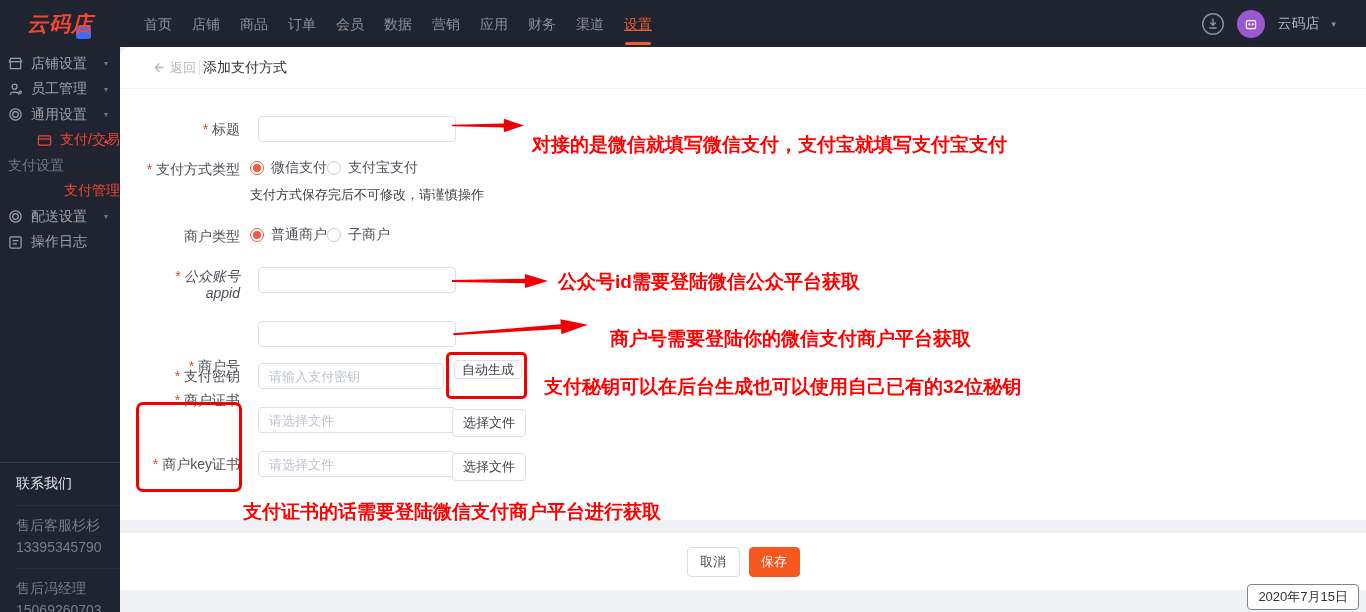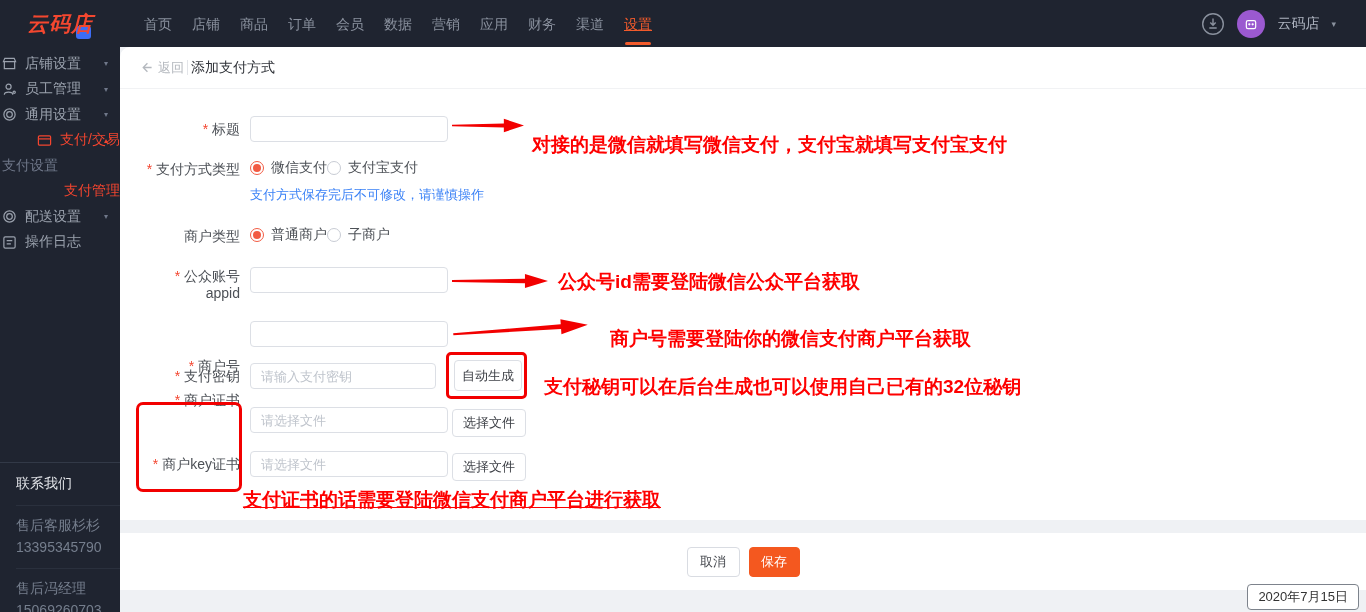--- a/index.html
+++ b/index.html
@@ -23,63 +23,63 @@
   .icon-circle { width:24px; height:24px; display:inline-flex; align-items:center;
                  justify-content:center; color:#8a919e; cursor:pointer; }
   .avatar { width:28px; height:28px; border-radius:50%; background:#9b59d0;
             display:inline-flex; align-items:center; justify-content:center; cursor:pointer; }
   .account-name { font-size:14px; color:#aeb4c0; cursor:pointer; }
   .chev-char { font-size:9px; color:#8a919e; }
   
   .sidebar { position:absolute; left:0; top:47px; width:120px; height:565px;
              background:#1f2430; padding-top:4px; }
   .side-item { position:relative; height:25.5px; display:flex; align-items:center;
-               padding-left:2px; font-size:14px; color:#9aa1ad; cursor:pointer; }
+               padding-left:8px; font-size:14px; color:#9aa1ad; cursor:pointer; }
   .side-item .s-icon { width:15px; height:15px; margin-right:8px; display:inline-flex; }
   .side-item .s-chev { position:absolute; right:12px; font-size:8px; color:#6f7789; }
   .side-item.active { color:#f3452f;justify-content:flex-end; }
   .side-item.active .s-chev { color:#f3452f; }
   .side-item.sub { color:#6f7789; }
   .side-item.sub.active { color:#f3452f; }
   .contact { position:absolute; left:0; top:415px; width:120px; padding:12px 0 0 16px;
              border-top:1px solid #323947; }
   .contact-title { font-size:14px; color:#e3e5e9; margin-bottom:12px; }
   .contact-entry { padding:8px 9px 10px 0; border-top:1px solid #2a303d; }
   .contact-entry:first-of-type { border-top:none; padding-top:0; }
   .contact-name, .contact-phone { font-size:14px; color:#757e8d; line-height:22px; }
   
   .card { position:absolute; left:120px; top:47px; width:1246px; height:473px;
           background:#ffffff; border-top-left-radius:10px; }
   .page-header { height:42px; display:flex; align-items:center; gap:3px;
-                 padding-left:20px; border-bottom:1px solid #f1f2f4; }
+                 padding-left:32px; border-bottom:1px solid #f1f2f4; }
   .back-btn { display:inline-flex; align-items:center; gap:5px; font-size:13px;
               color:#b4b8be; cursor:pointer; }
   .hdr-divider { width:1px; height:15px; background:#e3e5e9; }
   .page-title { font-size:14px; color:#2f3238; }
   
   .flabel { position:absolute; left:0; width:120px; text-align:right;
             font-size:14px; color:#4d5157; }
   .required::before { content:"* "; color:#f3452f; }
-  .lbl-line { display:block; line-height:17px; }
+  .lbl-line { display:block; line-height:17px;font-style:italic; }
   .f-input { position:absolute; height:26px; width:198px; border:1px solid #dcdfe5;
              border-radius:4px; background:#fff; font-size:13px; color:#333;
-             padding:0 10px; font-family:inherit; outline:none; }
+             padding:0 10px; font-family:inherit; outline:none;margin-left:8px; }
   .f-input::placeholder { color:#bfc4cc; }
   .btn-plain { position:absolute; background:#fff; border:1px solid #dcdfe5; border-radius:4px;
                font-size:13px; color:#3c3f45; cursor:pointer; font-family:inherit; }
   .radio-group { position:absolute; left:130px; display:flex; align-items:center;
                  height:20px; font-size:14px; color:#4d5157; }
   .radio-opt { display:inline-flex; align-items:center; gap:7px; cursor:pointer; }
   .radio { width:14px; height:14px; border-radius:50%; border:1px solid #c8ccd4;
            background:#fff; position:relative; display:inline-block; }
   .radio.checked { border-color:#f25b43; }
   .radio.checked::after { content:""; position:absolute; left:50%; top:50%;
            transform:translate(-50%,-50%); width:8px; height:8px; border-radius:50%;
            background:#f25b43; }
-  .gray-note { position:absolute; left:130px; font-size:13px; color:#3b82f6; }
+  .gray-note { position:absolute; left:130px; font-size:13px; color:#404040; }
   
   .red-note { position:absolute; font-size:19px; font-weight:bold; color:#fe0000;
               white-space:nowrap; line-height:26px; }
   .red-box { position:absolute; border:3px solid #f20000; border-radius:5px; }
   .ann-arrow { position:absolute; }
   
   .footer-bar { position:absolute; left:120px; top:533px; width:1246px; height:57px;
                 background:#fff; display:flex; align-items:center; justify-content:center; gap:9px; }
   .btn-cancel { width:53px; height:30px; background:#fff; border:1px solid #d9dce2;
                 border-radius:4px; font-size:13px; color:#46494f; cursor:pointer; font-family:inherit; }
@@ -254,21 +254,21 @@
     <span class="lbl-line required">公众账号</span>
     <span class="lbl-line">appid</span>
   </span>
   <input class="f-input" style="left: 130px; top: 220px;">
 
   <span class="flabel required" style="top:274px; line-height:26px;margin-top:32px;">商户号</span>
   <input class="f-input" style="left: 130px; top: 274px;">
 
   <span class="flabel required" style="top:316px; line-height:26px;">支付密钥</span>
   <input class="f-input" style="left: 130px; top: 316px; width: 186px;" placeholder="请输入支付密钥">
-  <button class="btn-plain" style="left:334px; top:313px; width:68px; height:31px;">自动生成</button>
+  <button class="btn-plain" style="left:334px; top:313px; width:68px; height:19px;">自动生成</button>
 
   <span class="flabel required" style="top:340px; line-height:26px;">商户证书</span>
   <input class="f-input" style="left: 130px; top: 360px;" placeholder="请选择文件">
   <button class="btn-plain" style="left:332px; top:362px; width:74px; height:28px;">选择文件</button>
 
   <span class="flabel required" style="top:404px; line-height:26px;">商户key证书</span>
   <input class="f-input" style="left: 130px; top: 404px;" placeholder="请选择文件">
   <button class="btn-plain" style="left:332px; top:406px; width:74px; height:28px;">选择文件</button>
 
   <svg class="ann-arrow" style="left:332px; top:71px;" width="72" height="15" viewBox="0 0 100 18" preserveAspectRatio="none">
@@ -283,21 +283,21 @@
 
   <svg class="ann-arrow" style="left:333px; top:274px; transform:rotate(-4deg);" width="135" height="17" viewBox="0 0 100 18" preserveAspectRatio="none">
     <polygon points="0,8 80,6.5 80,1 100,9 80,17 80,11.5 0,10" fill="#f20000"></polygon>
   </svg>
   <span class="red-note" style="left:490px; top:279px;">商户号需要登陆你的微信支付商户平台获取</span>
 
   <div class="red-box" style="left:326px; top:305px; width:81px; height:47px;"></div>
   <span class="red-note" style="left:424px; top:327px;">支付秘钥可以在后台生成也可以使用自己已有的32位秘钥</span>
 
   <div class="red-box" style="left:16px; top:355px; width:106px; height:90px; border-radius:7px;"></div>
-  <span class="red-note" style="left:123px; top:440px;text-decoration:underline;">支付证书的话需要登陆微信支付商户平台进行获取</span>
+  <span class="red-note" style="left:123px; top:452px;">支付证书的话需要登陆微信支付商户平台进行获取</span>
 </main>
 
 <div class="footer-bar">
   <button class="btn-cancel">取消</button>
   <button class="btn-save">保存</button>
 </div>
 
 <div class="date-badge">2020年7月15日</div>
 
 </body></html>

